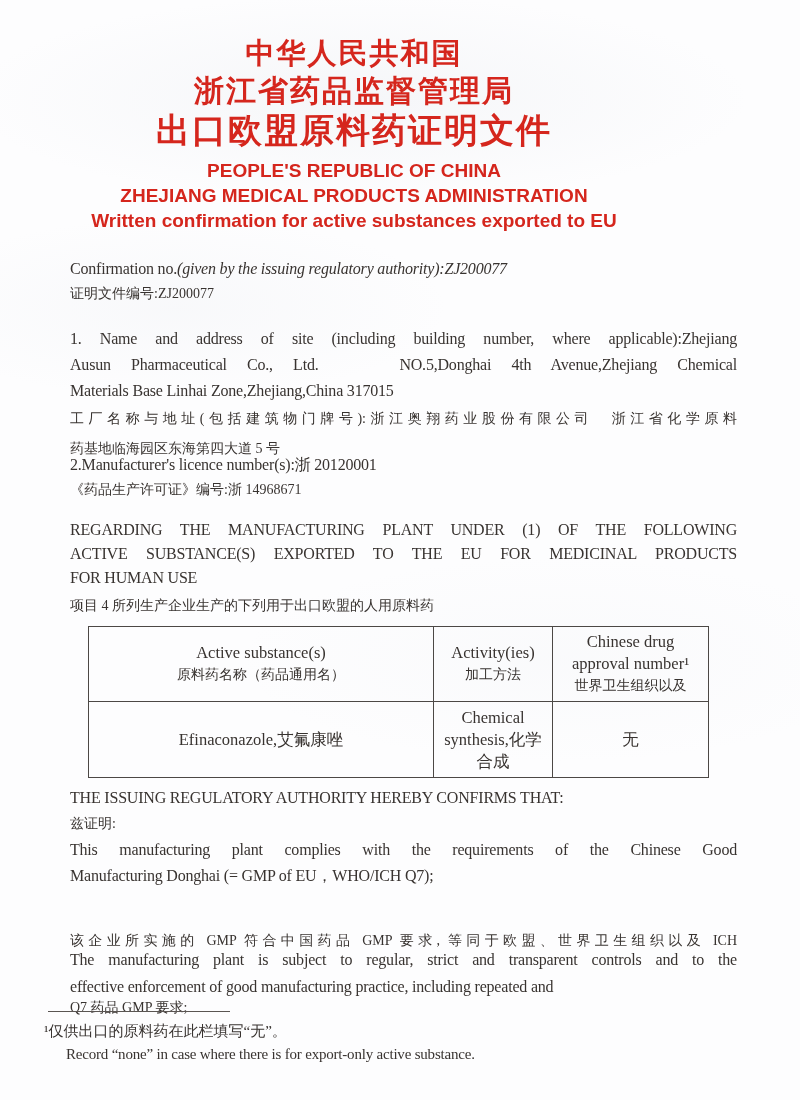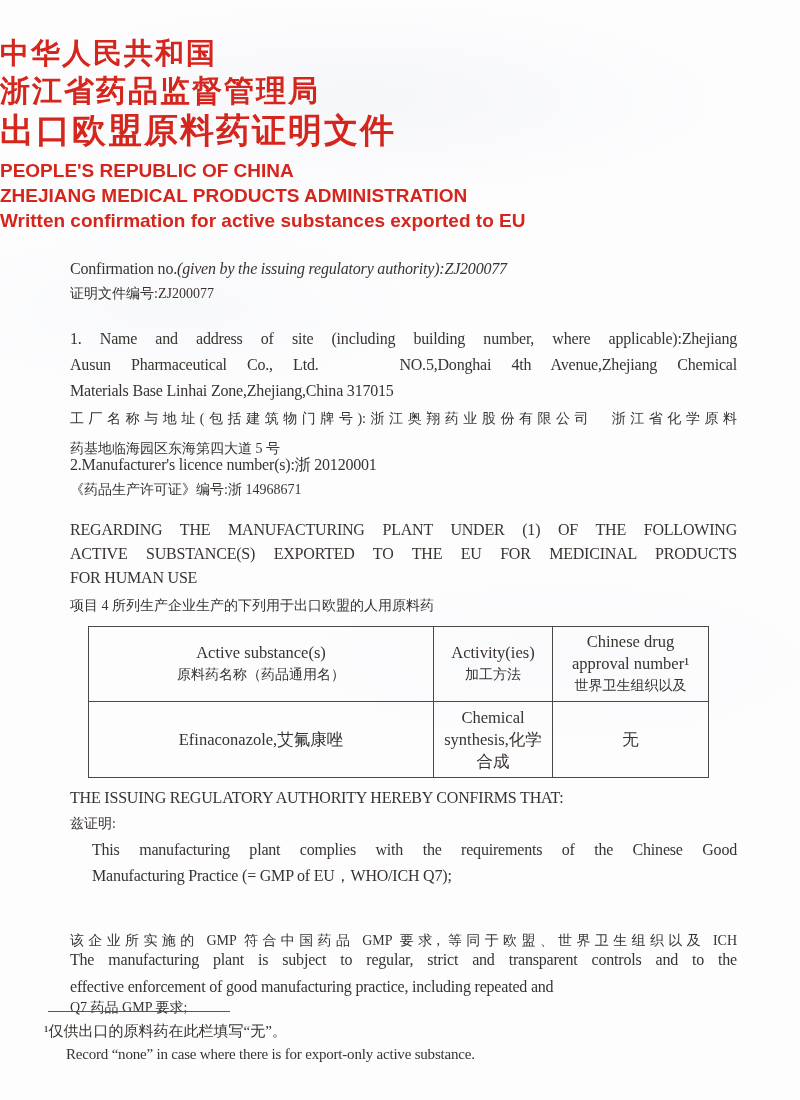--- a/index.html
+++ b/index.html
@@ -15,21 +15,21 @@
     overflow: hidden;
     background:
       radial-gradient(600px 160px at 45% 9%, rgba(198,205,216,0.14), transparent 65%),
       radial-gradient(420px 140px at 22% 28%, rgba(198,205,216,0.09), transparent 65%),
       radial-gradient(500px 160px at 70% 60%, rgba(198,205,216,0.06), transparent 65%),
       #fdfdfe;
   }
   .abs { position: absolute; left: 70px; width: 667px; }
 
   
-  .doc-header { top: 34px; left: 0; width: 708px; text-align: left; color: var(--accent, #d5261d); }
+  .doc-header { top: 34px; left: 0; width: 708px; text-align: center; color: var(--accent, #d5261d); }
   .hdr-cn1 { font-size: 29px; line-height: 38px; font-weight: bold; letter-spacing: 2px; }
   .hdr-cn2 { font-size: 30px; line-height: 38px; font-weight: bold; letter-spacing: 2px; }
   .hdr-cn3 { font-size: 34px; line-height: 42px; font-weight: bold; letter-spacing: 2px; }
   .hdr-en  { font-family: "Liberation Sans", sans-serif; font-weight: bold; font-size: 19px; line-height: 25px; }
   .hdr-gap { height: 6px; }
 
   
   .en { font-size: 16px; letter-spacing: -0.2px; }
   .cn { font-size: 14px; }
   .it { font-style: italic; }
@@ -57,21 +57,21 @@
     line-height: 22px;
     padding: 4px 6px;
   }
   .subst-table .hrow td { height: 68px; }
   .subst-table .drow td { height: 76px; }
 
   
   .confirms-block { top: 786px; }
   .confirms-block .h-en { line-height: 24px; }
   .confirms-block .h-cn { line-height: 27px; }
-  .confirms-block .gmp-en .jline { line-height: 26px; margin-left: 22px; }
+  .confirms-block .gmp-en .jline { line-height: 26px; }
   .confirms-block .gmp-cn .jline { line-height: 31px; margin-top: 36px; }
   .controls-block { top: 946px; }
   .controls-block .jline { line-height: 27px; }
 
   
   .footnote-rule { position: absolute; top: 1011px; left: 48px; width: 182px; border-top: 1.6px solid #5a5552; }
   .footnote-cn { position: absolute; top: 1020px; left: 44px; font-size: 15px; line-height: 22px; }
   .footnote-en { position: absolute; top: 1043px; left: 66px; font-size: 15px; line-height: 22px; letter-spacing: -0.2px; }
 </style>
 </head>
@@ -147,21 +147,21 @@
         <td class="cn">无</td>
       </tr>
     </tbody>
   </table>
 
   <section class="abs confirms-block para">
     <div class="en h-en">THE ISSUING REGULATORY AUTHORITY HEREBY CONFIRMS THAT:</div>
     <div class="cn h-cn">兹证明:</div>
     <div class="en gmp-en">
         <div class="jline">This manufacturing plant complies with the requirements of the Chinese Good</div>
-        <div class="jline">Manufacturing Practice (= GMP of EU，WHO/ICH Q7);</div>
+        <div class="jline">Manufacturing Donghai (= GMP of EU，WHO/ICH Q7);</div>
       </div>
     <div class="cn gmp-cn">
         <div class="jline">该企业所实施的 GMP 符合中国药品 GMP 要求, 等同于欧盟、世界卫生组织以及 ICH</div>
         <div class="jline">Q7 药品 GMP 要求;</div>
       </div>
   </section>
 
   <section class="abs controls-block para">
     <div class="en">
         <div class="jline">The manufacturing plant is subject to regular, strict and transparent controls and to the</div>

